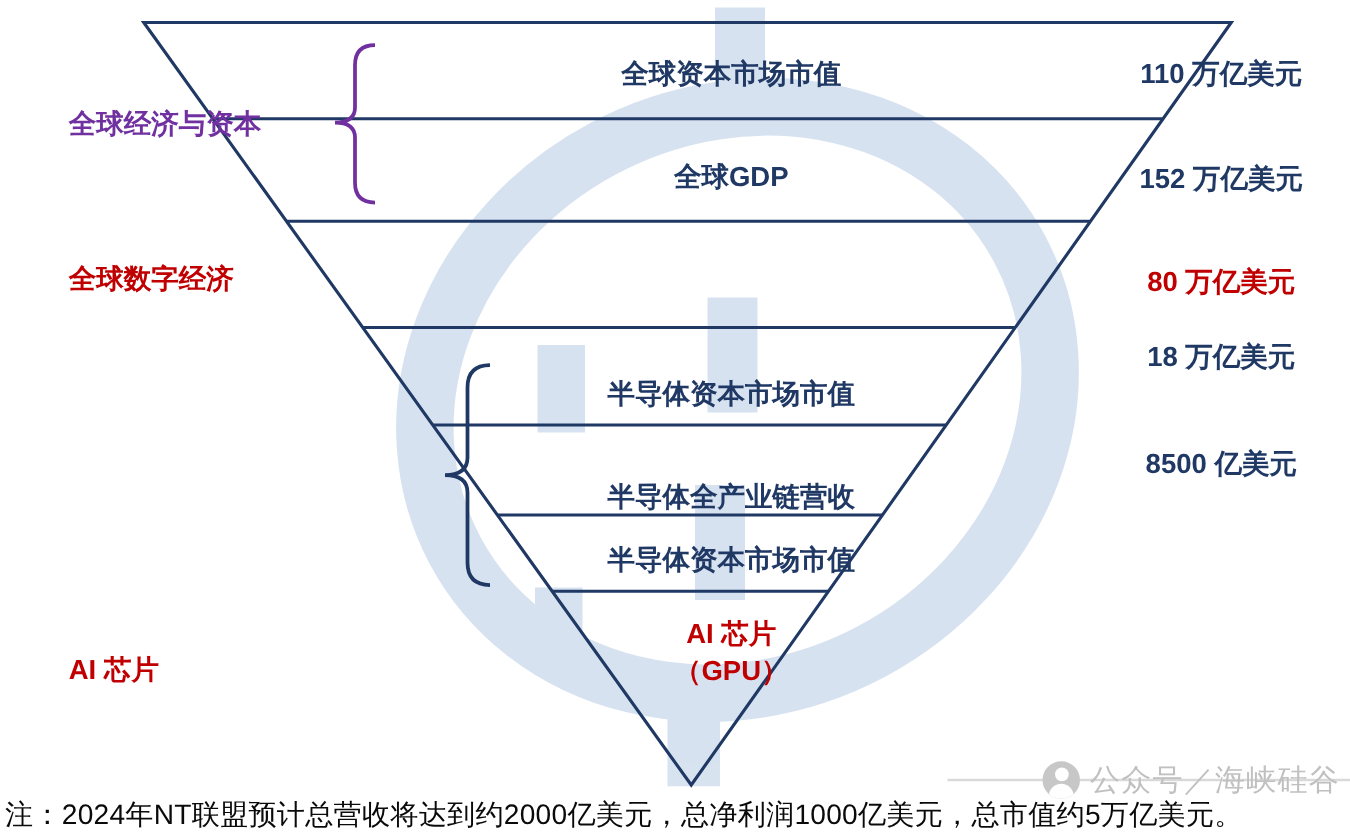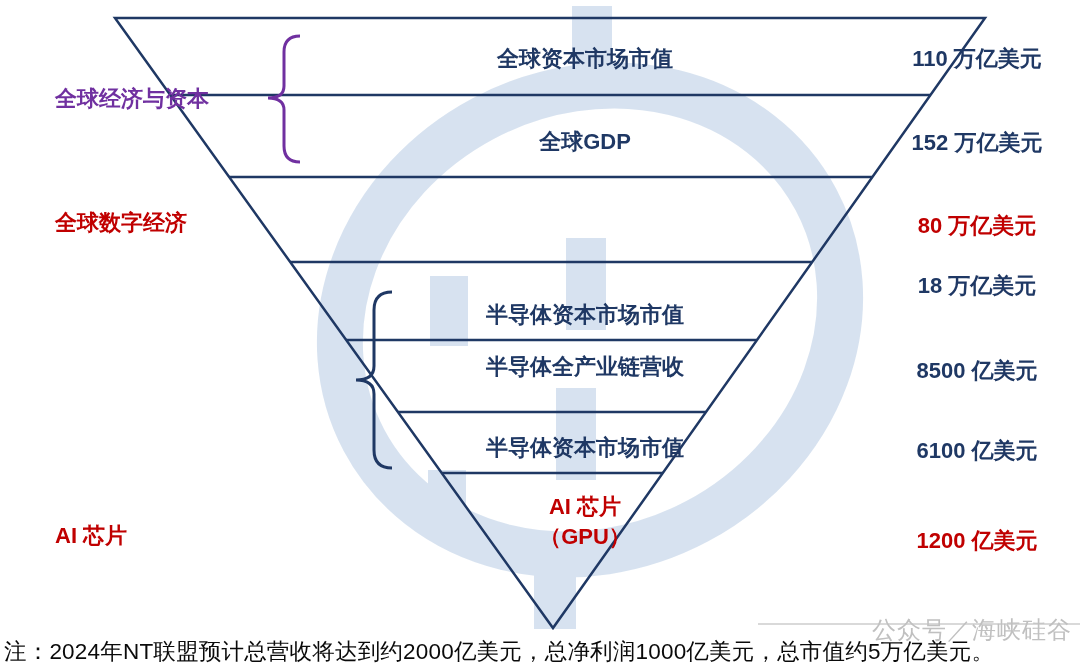--- a/index.html
+++ b/index.html
@@ -15,21 +15,21 @@
   .wm-bar { fill:var(--watermark_blue); }
   .lbl { position:absolute; font-weight:bold; font-size:22px; line-height:30px; text-align:center; }
   .navy { color:var(--navy); }
   .red { color:var(--red); }
   .purple { color:var(--purple); }
   .rowlbl { left:325px; width:520px; }
   .val { left:877px; width:200px; }
   .grouplbl { left:55px; width:300px; text-align:left; }
   .prewrap { white-space:pre-line; }
   .note { position:absolute; left:4px; top:636px; width:1062px; font-size:22.5px; color:#0a0a0a; font-weight:400; letter-spacing:0.2px; }
-  .credit { position:absolute; right:8px; top:606px; height:36px; display:flex; align-items:center; gap:8px; z-index:2;flex-direction:column; }
+  .credit { position:absolute; right:8px; top:606px; height:36px; display:flex; align-items:center; gap:8px; z-index:2; }
   .credit-line { position:absolute; right:0; top:623px; width:322px; height:2px; background:#d9d9d9; z-index:1; }
   .credit-text { font-size:24px; color:#c0c0c0; letter-spacing:1px; }
   .credit-icon { position:relative; width:30px; height:30px; border-radius:50%; background:#c7c7c7; display:inline-block; overflow:hidden; }
   .credit-icon::before { content:""; position:absolute; left:9.5px; top:5px; width:11px; height:11px; border-radius:50%; background:#ffffff; }
   .credit-icon::after { content:""; position:absolute; left:5px; top:18px; width:20px; height:14px; border-radius:10px 10px 0 0; background:#ffffff; }
 </style>
 </head>
 <body>
 
 <div class="stage">
@@ -56,32 +56,30 @@
       <line class="tri-line" x1="442" y1="473" x2="663" y2="473"></line>
     </g>
 
     <path class="brace-purple" d="M300 36 Q284 36 284 52 L284 86 Q284 98 268 98 Q284 98 284 110 L284 146 Q284 162 300 162"></path>
     <path class="brace-navy" d="M392 292 Q374 292 374 310 L374 366 Q374 380 356 380 Q374 380 374 394 L374 450 Q374 468 392 468"></path>
   </svg>
 
   <div class="lbl rowlbl navy" style="top:44px">全球资本市场市值</div>
   <div class="lbl rowlbl navy" style="top:127px">全球GDP</div>
   <div class="lbl rowlbl navy" style="top:300px">半导体资本市场市值</div>
-  <div class="lbl rowlbl navy" style="top:352px">半导体全产业链营收</div>
+  <div class="lbl rowlbl navy" style="top:383px">半导体全产业链营收</div>
   <div class="lbl rowlbl navy" style="top:433px">半导体资本市场市值</div>
   <div class="lbl rowlbl red prewrap" style="top:492px">AI 芯片
 （GPU）</div>
 
   <div class="lbl val navy" style="top:44px">110 万亿美元</div>
   <div class="lbl val navy" style="top:128px">152 万亿美元</div>
   <div class="lbl val red" style="top:211px">80 万亿美元</div>
   <div class="lbl val navy" style="top:271px">18 万亿美元</div>
   <div class="lbl val navy" style="top:356px">8500 亿美元</div>
-  <div class="lbl val navy" style="top:436px">6100 亿美元</div>
-  <div class="lbl val red" style="top:526px">1200 亿美元</div>
 
   <div class="lbl grouplbl red" style="top:208px">全球数字经济</div>
   <div class="lbl grouplbl purple" style="top:84px">全球经济与资本</div>
   <div class="lbl grouplbl red" style="top:521px">AI 芯片</div>
 
   <div class="note">注：2024年NT联盟预计总营收将达到约2000亿美元，总净利润1000亿美元，总市值约5万亿美元。</div>
 
   <div class="credit-line"></div>
   <div class="credit">
     <span class="credit-icon"></span>

